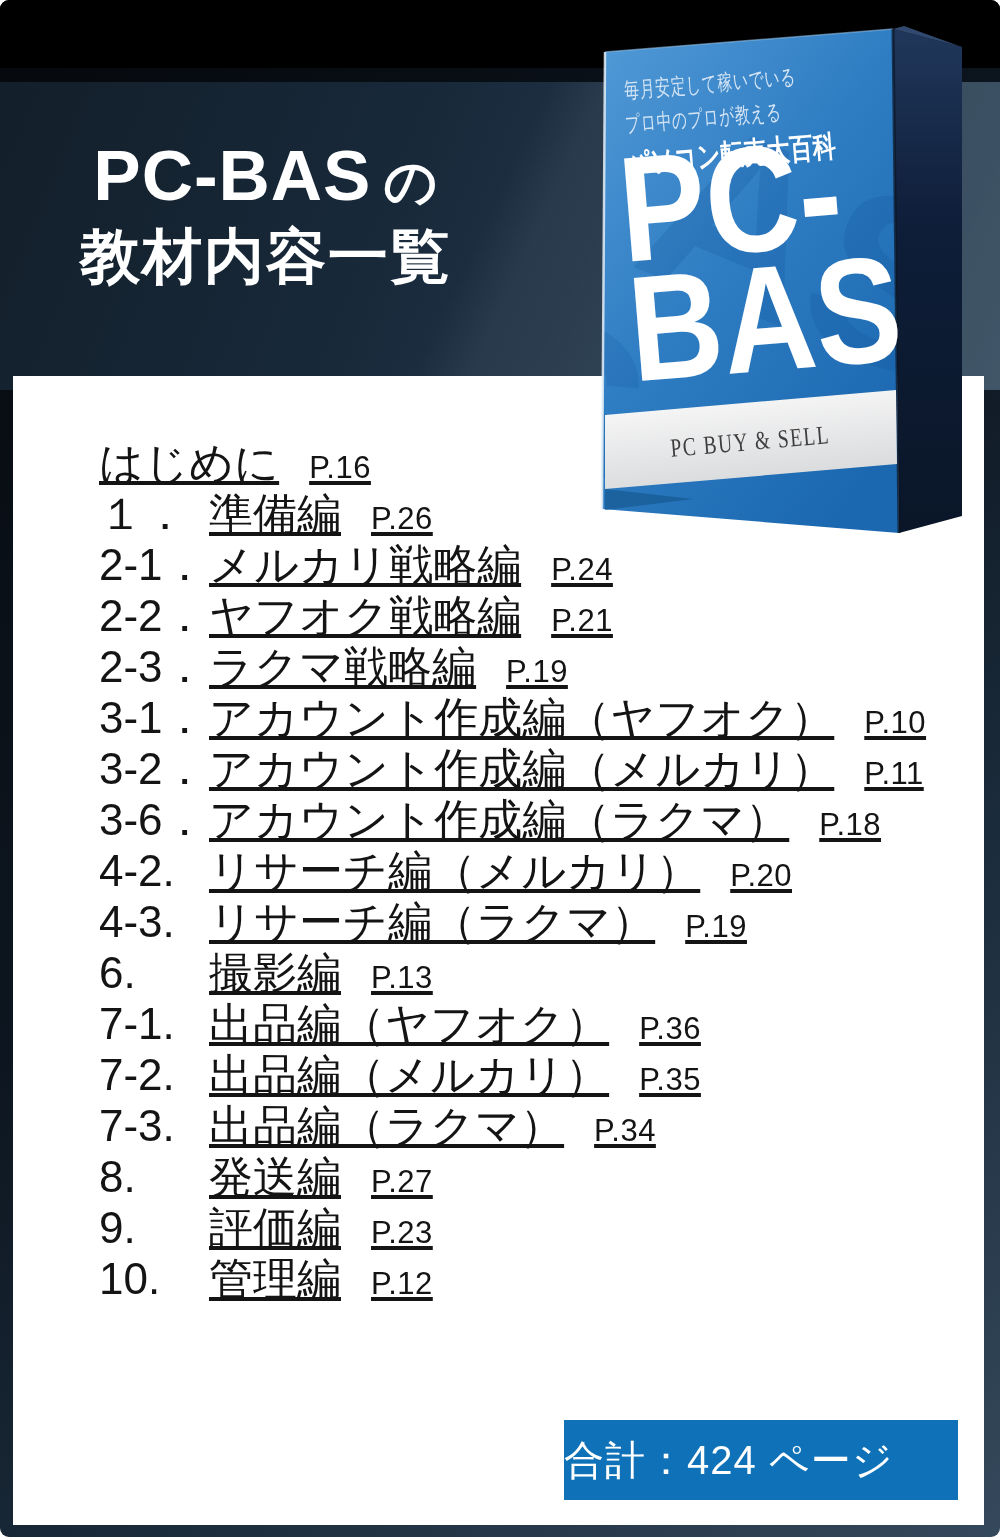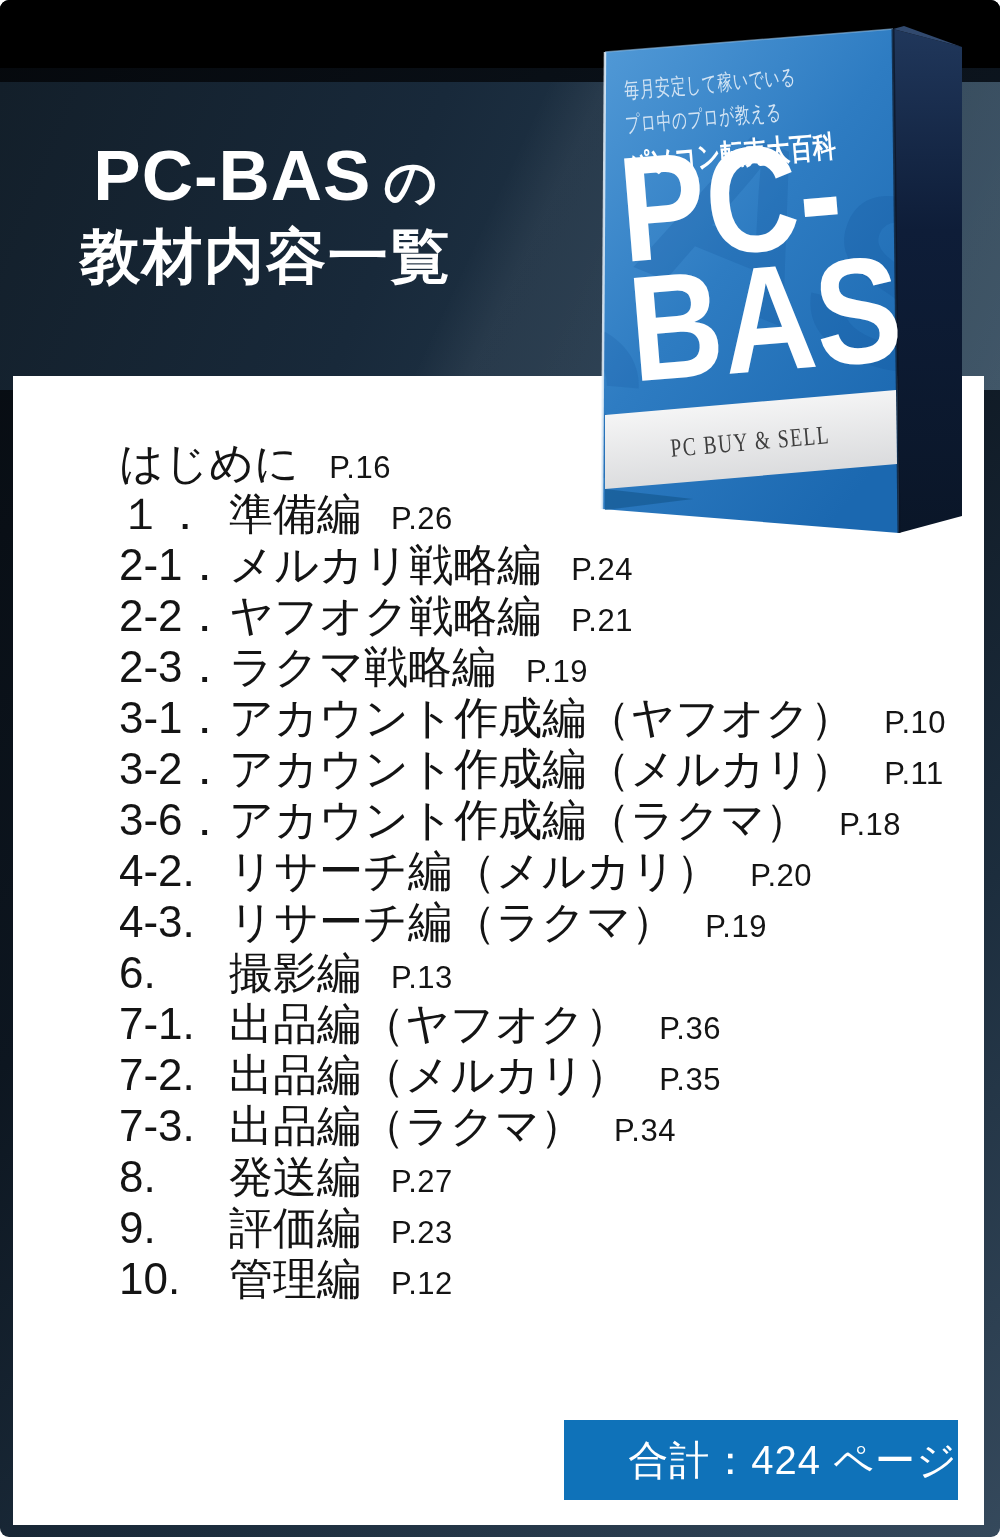--- a/index.html
+++ b/index.html
@@ -22,29 +22,29 @@
   .header-title { position:absolute; left:80px; top:58px; color:#fff; z-index:2; }
   .ht-line1 { font-size:71px; font-weight:bold; letter-spacing:1px; line-height:1; }
   .ht-particle { font-size:53px; font-weight:bold; margin-left:12px; }
   .ht-line2 { font-size:60px; font-weight:bold; letter-spacing:2px; line-height:1; margin-top:16px; }
 
   .white-panel {
     position:absolute; left:13px; top:376px; width:971px; height:1149px;
     background:#ffffff;
   }
 
-  .toc { position:absolute; left:119px; top:437px; color:#141414; }
+  .toc { position:absolute; left:99px; top:437px; color:#141414;text-decoration:underline; }
   .toc-row { height:51px; line-height:51px; white-space:nowrap; font-size:44px; }
   .toc-num { display:inline-block; width:110px; }
   .toc-page { font-size:31px; margin-left:30px; letter-spacing:0.5px; }
 
   .total-box {
     position:absolute; left:564px; top:1420px; width:394px; height:80px;
     background:#0f72b9; color:#ffffff; font-size:40px; letter-spacing:1px;
-    text-align:right; line-height:80px;
+    text-align:left; line-height:80px;
   }
 
   .product-box { position:absolute; left:588px; top:18px; width:400px; height:545px; z-index:5; }
   .product-box svg { display:block; width:400px; height:545px; }
 </style>
 </head>
 <body>
 
 <div class="frame">
 

